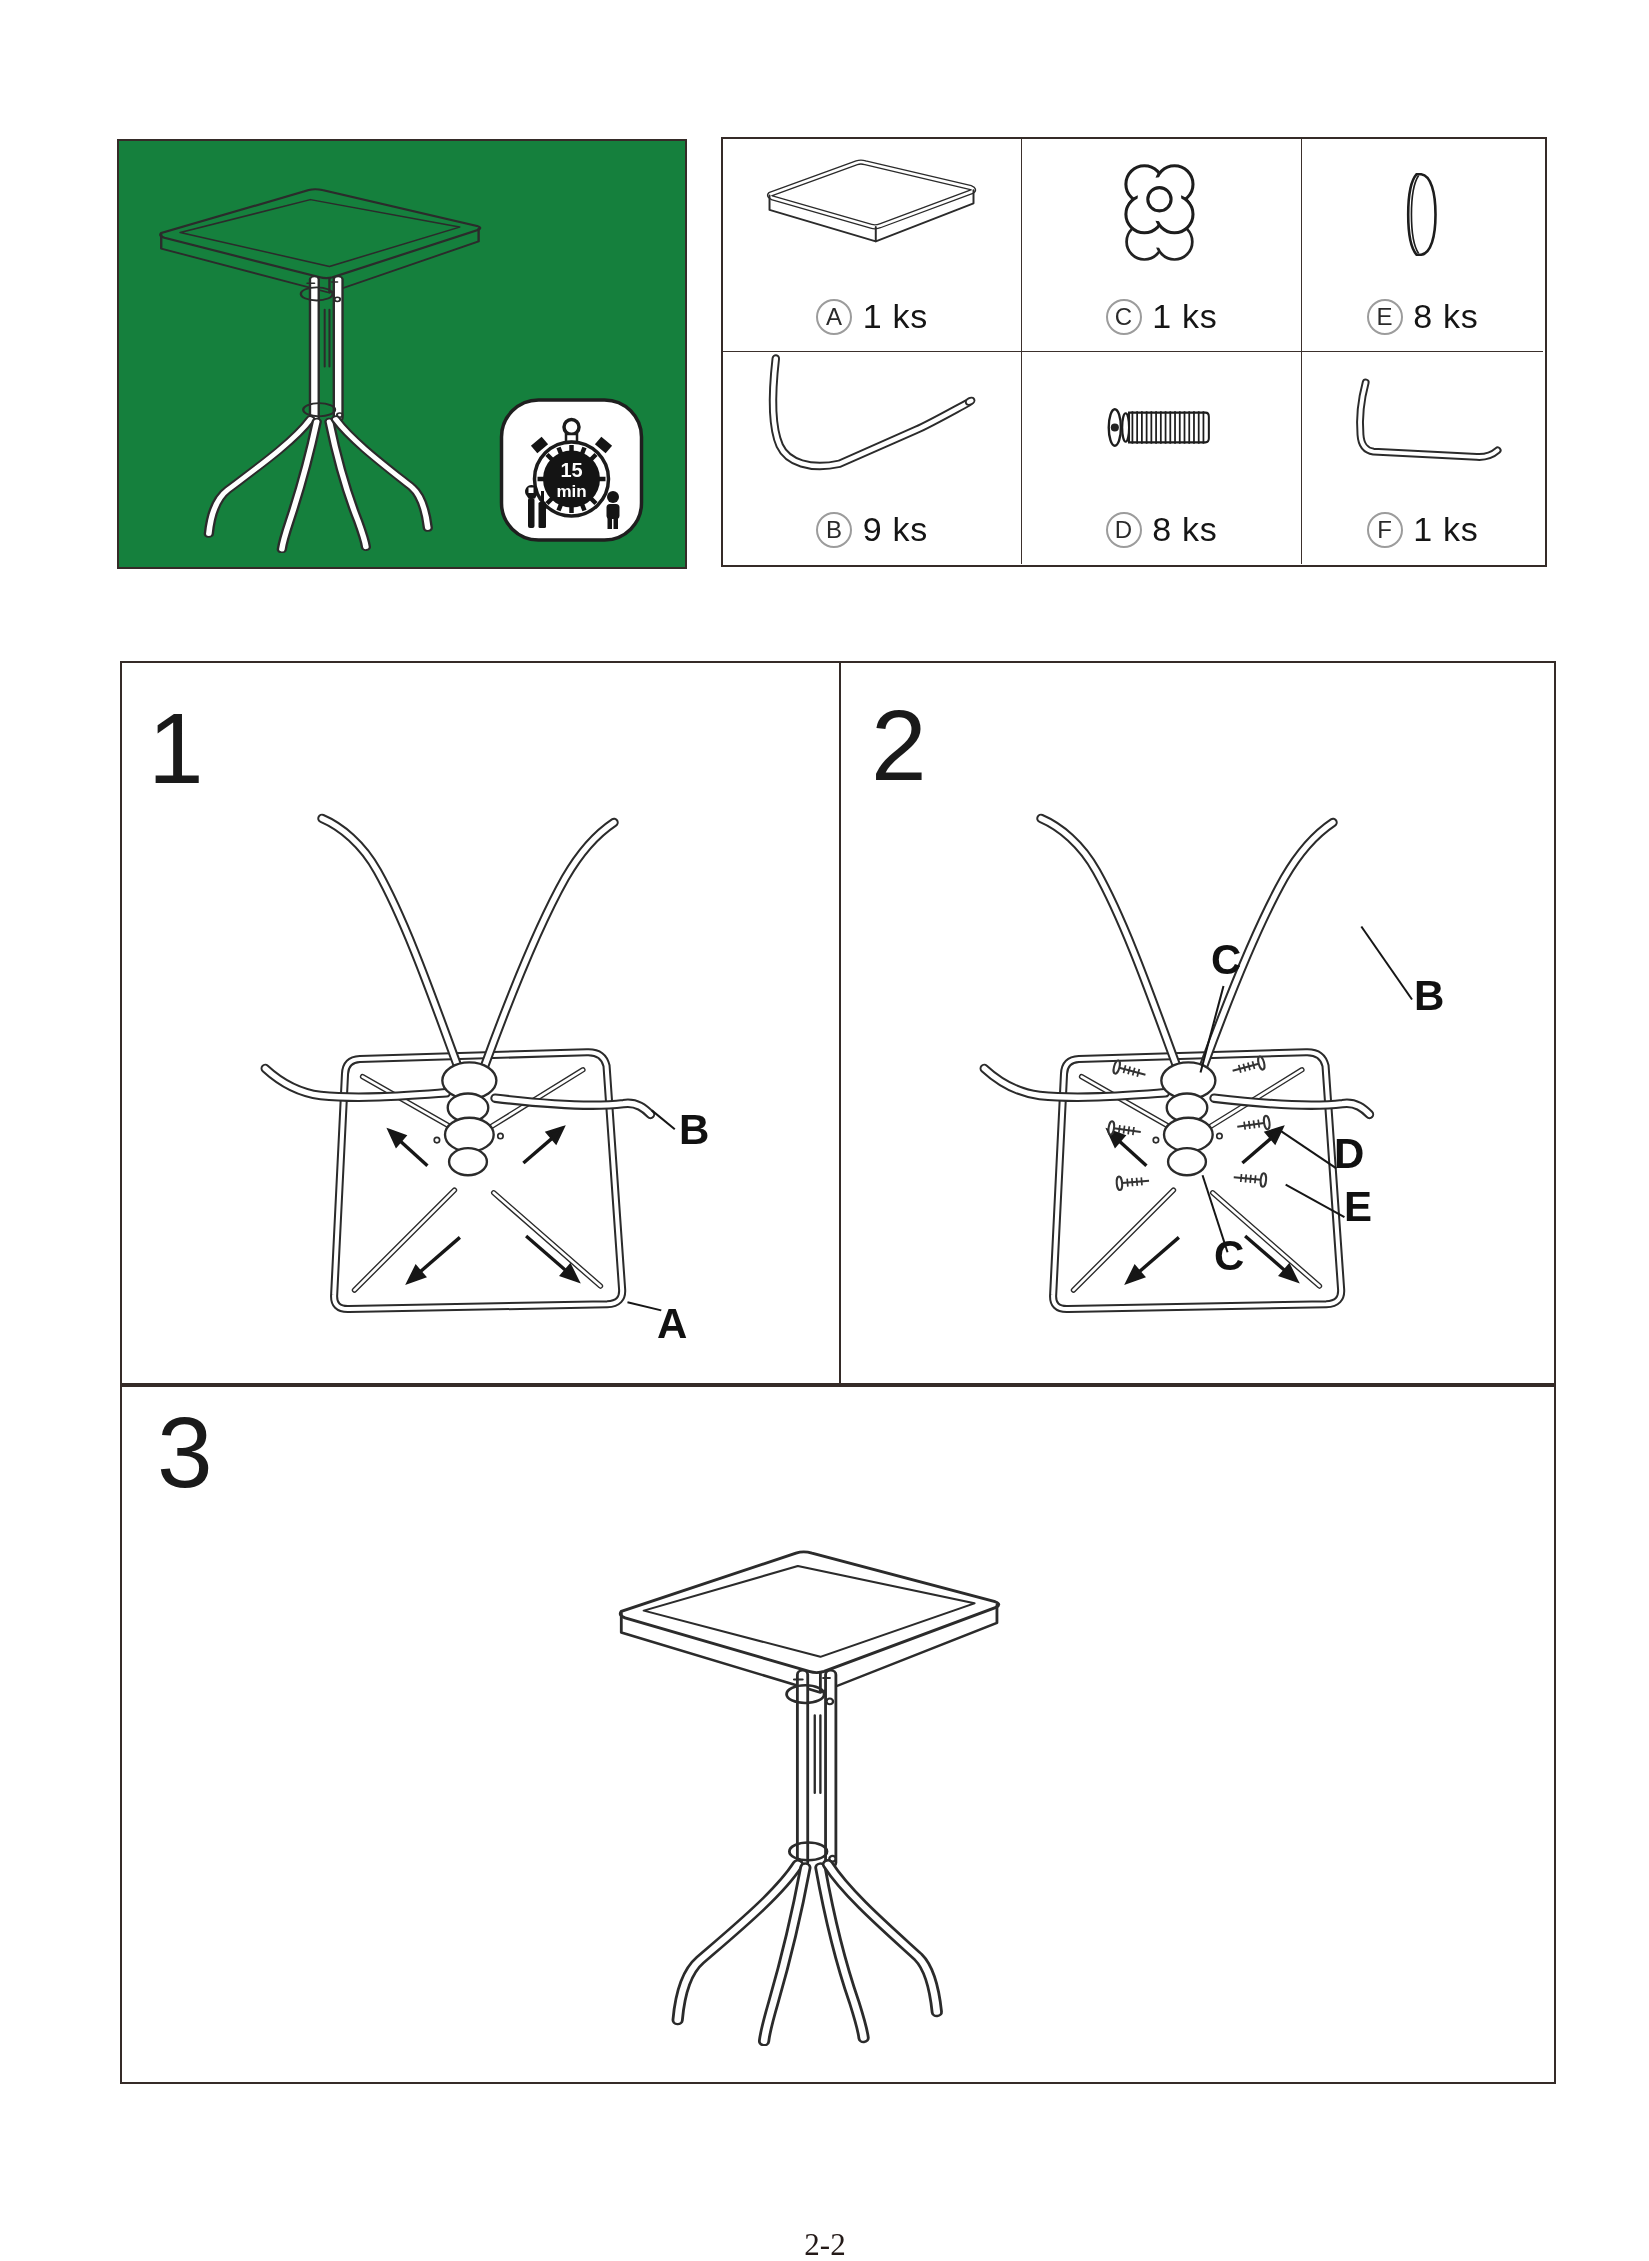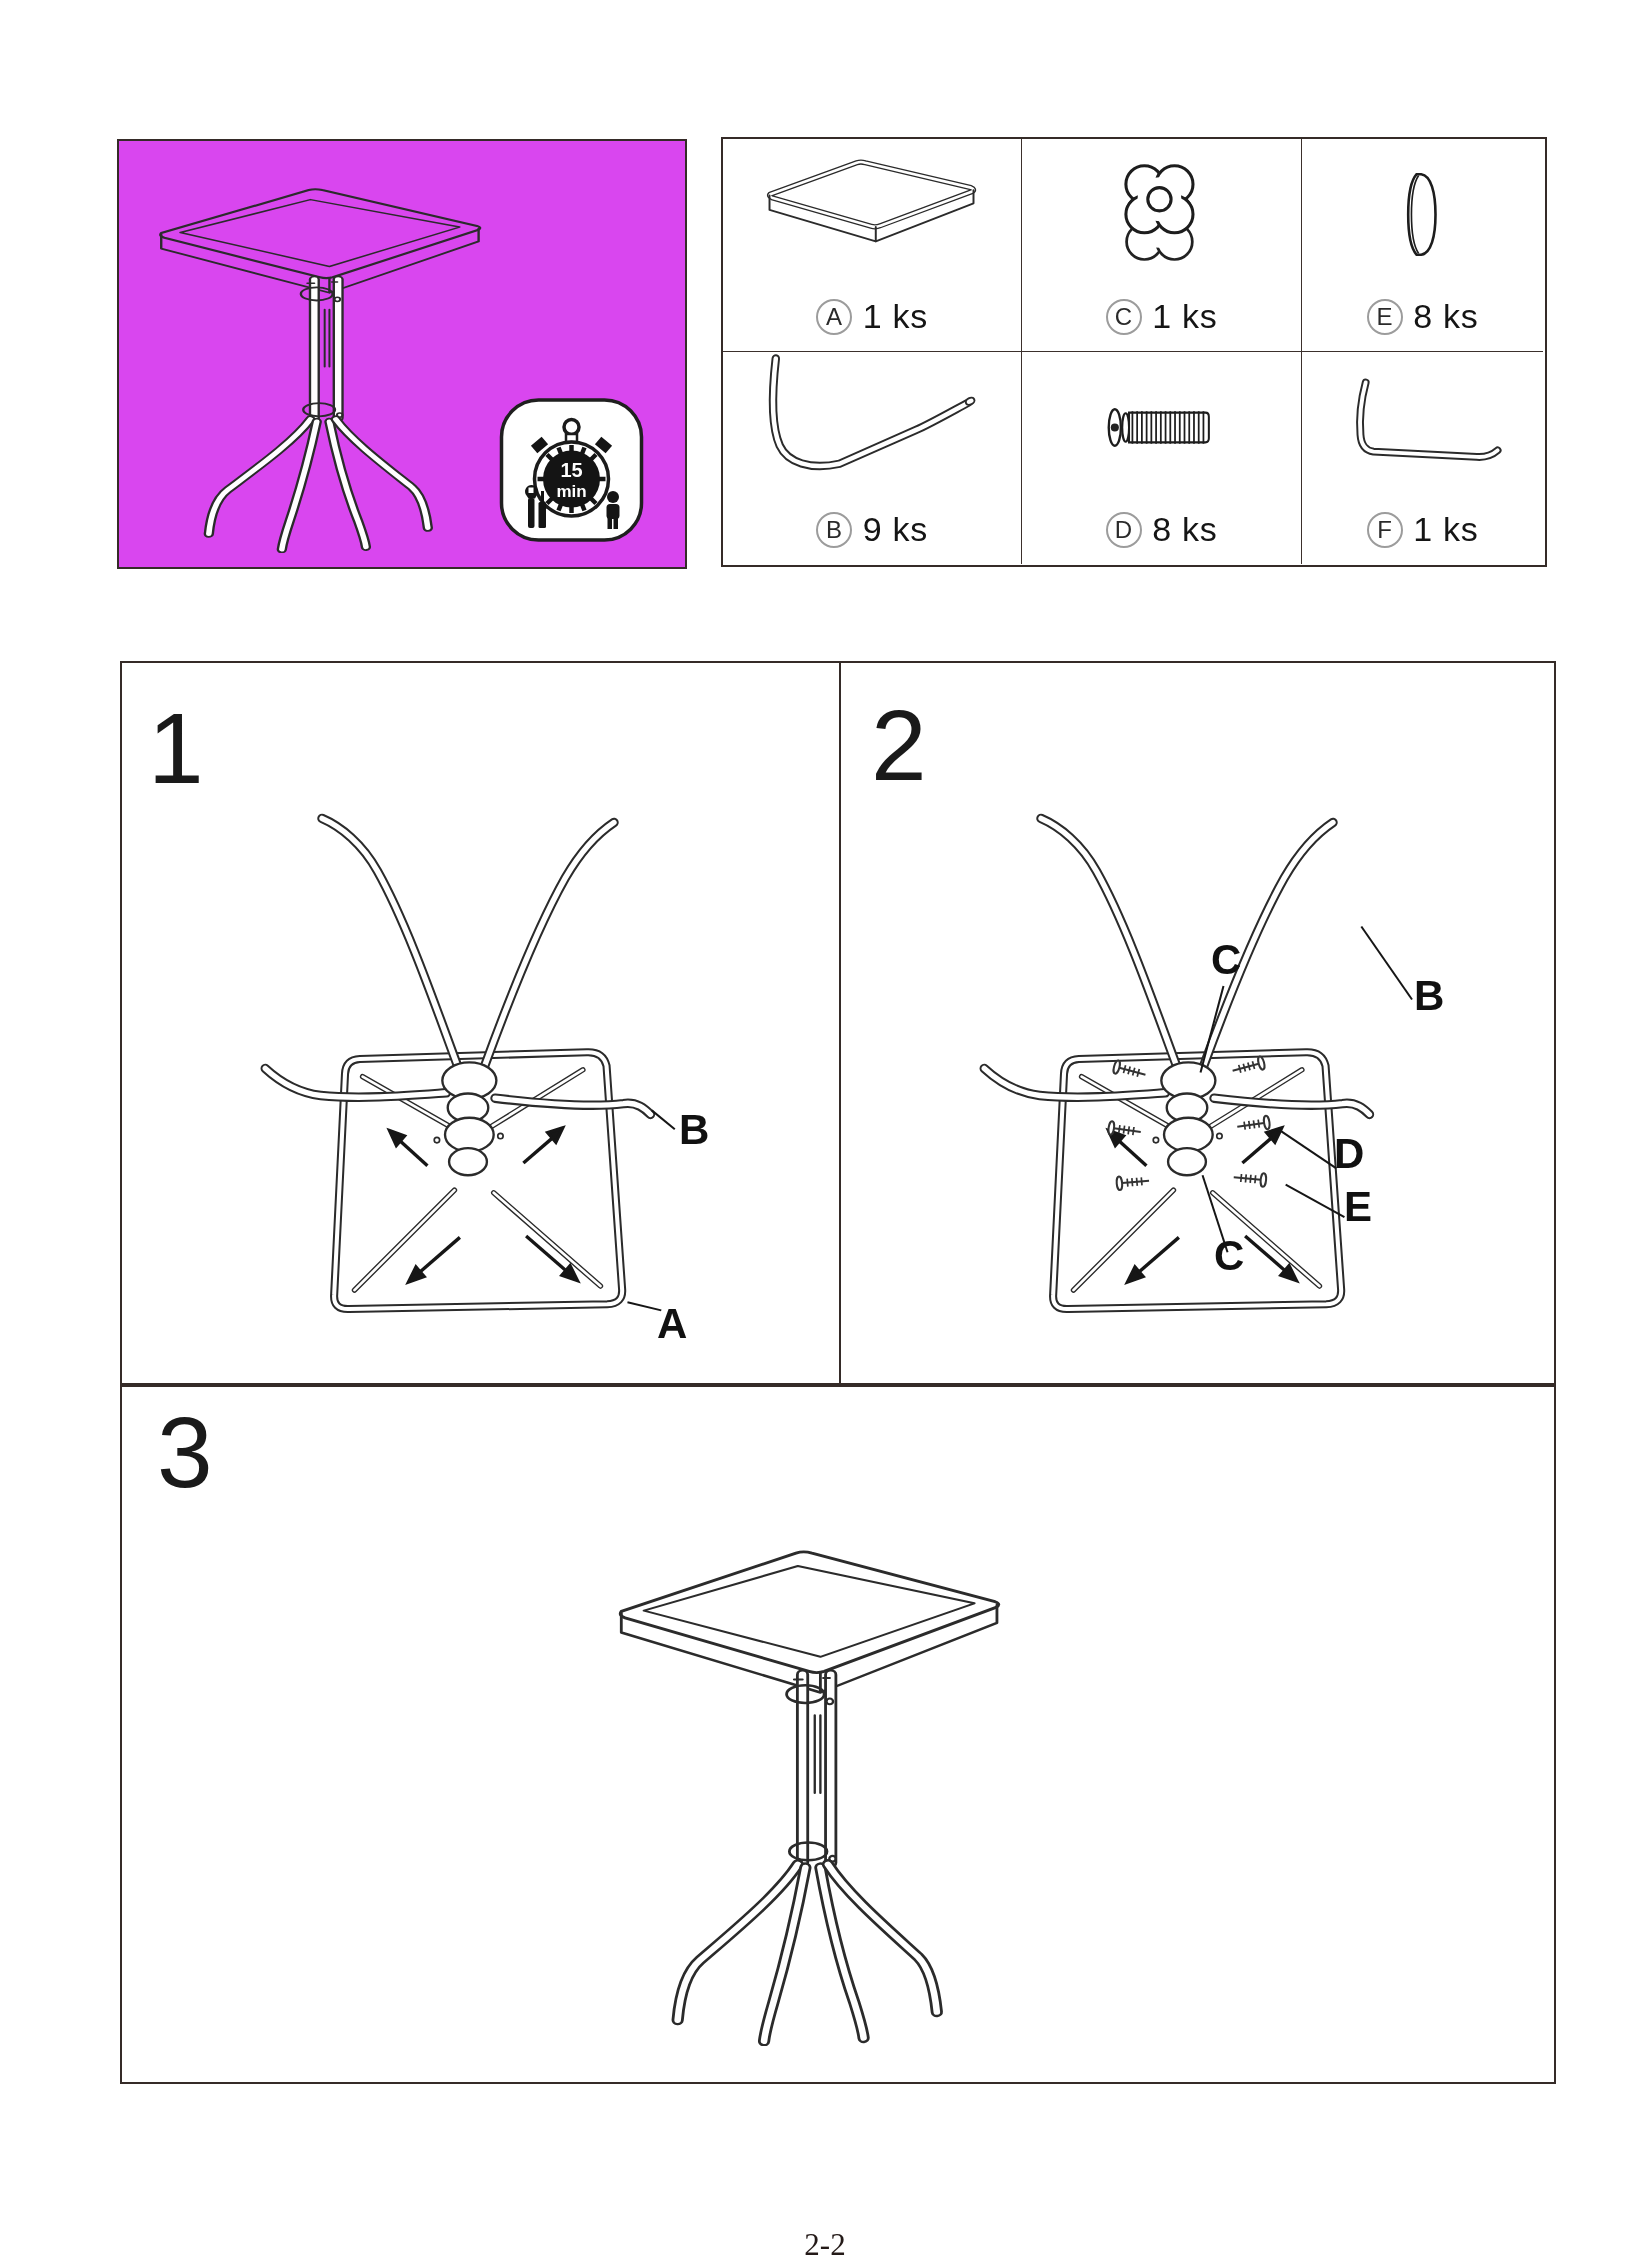--- a/index.html
+++ b/index.html
@@ -1,19 +1,19 @@
 <!DOCTYPE html>
 <html style="font-size:10.8px"><head>
 <meta charset="utf-8">
 <style>
   html,body{margin:0;padding:0;background:#e8e8e8;}
   .page{position:relative;width:1650px;height:2261px;background:#ffffff;overflow:hidden;
         font-family:"Liberation Sans", sans-serif;color:#1c1c1c;}
   .abs{position:absolute;}
-  .box{position:absolute;border:2.7px solid #352b28;box-sizing:border-box;background:#d946ef;text-align:center;}
+  .box{position:absolute;border:2.7px solid #352b28;box-sizing:border-box;background:#15803d;text-align:center;}
   .title{position:absolute;left:643px;top:6.8px;font-size:68px;font-weight:400;
          letter-spacing:0px;color:#171717;white-space:nowrap;}
   
   .parts-grid{position:absolute;left:721px;top:137px;width:826px;height:430px;
               border:2.7px solid #352b28;box-sizing:border-box;display:grid;
               grid-template-columns:299px 280px 241px;grid-template-rows:213px 212px;background:#fff;}
   .cell{position:relative;box-sizing:border-box;}
   .cell.br{border-right:1.4px solid #3b302c;}
   .cell.bb{border-bottom:1.4px solid #3b302c;}
   .cell .art{position:absolute;left:0;top:0;right:0;bottom:61px;display:flex;

